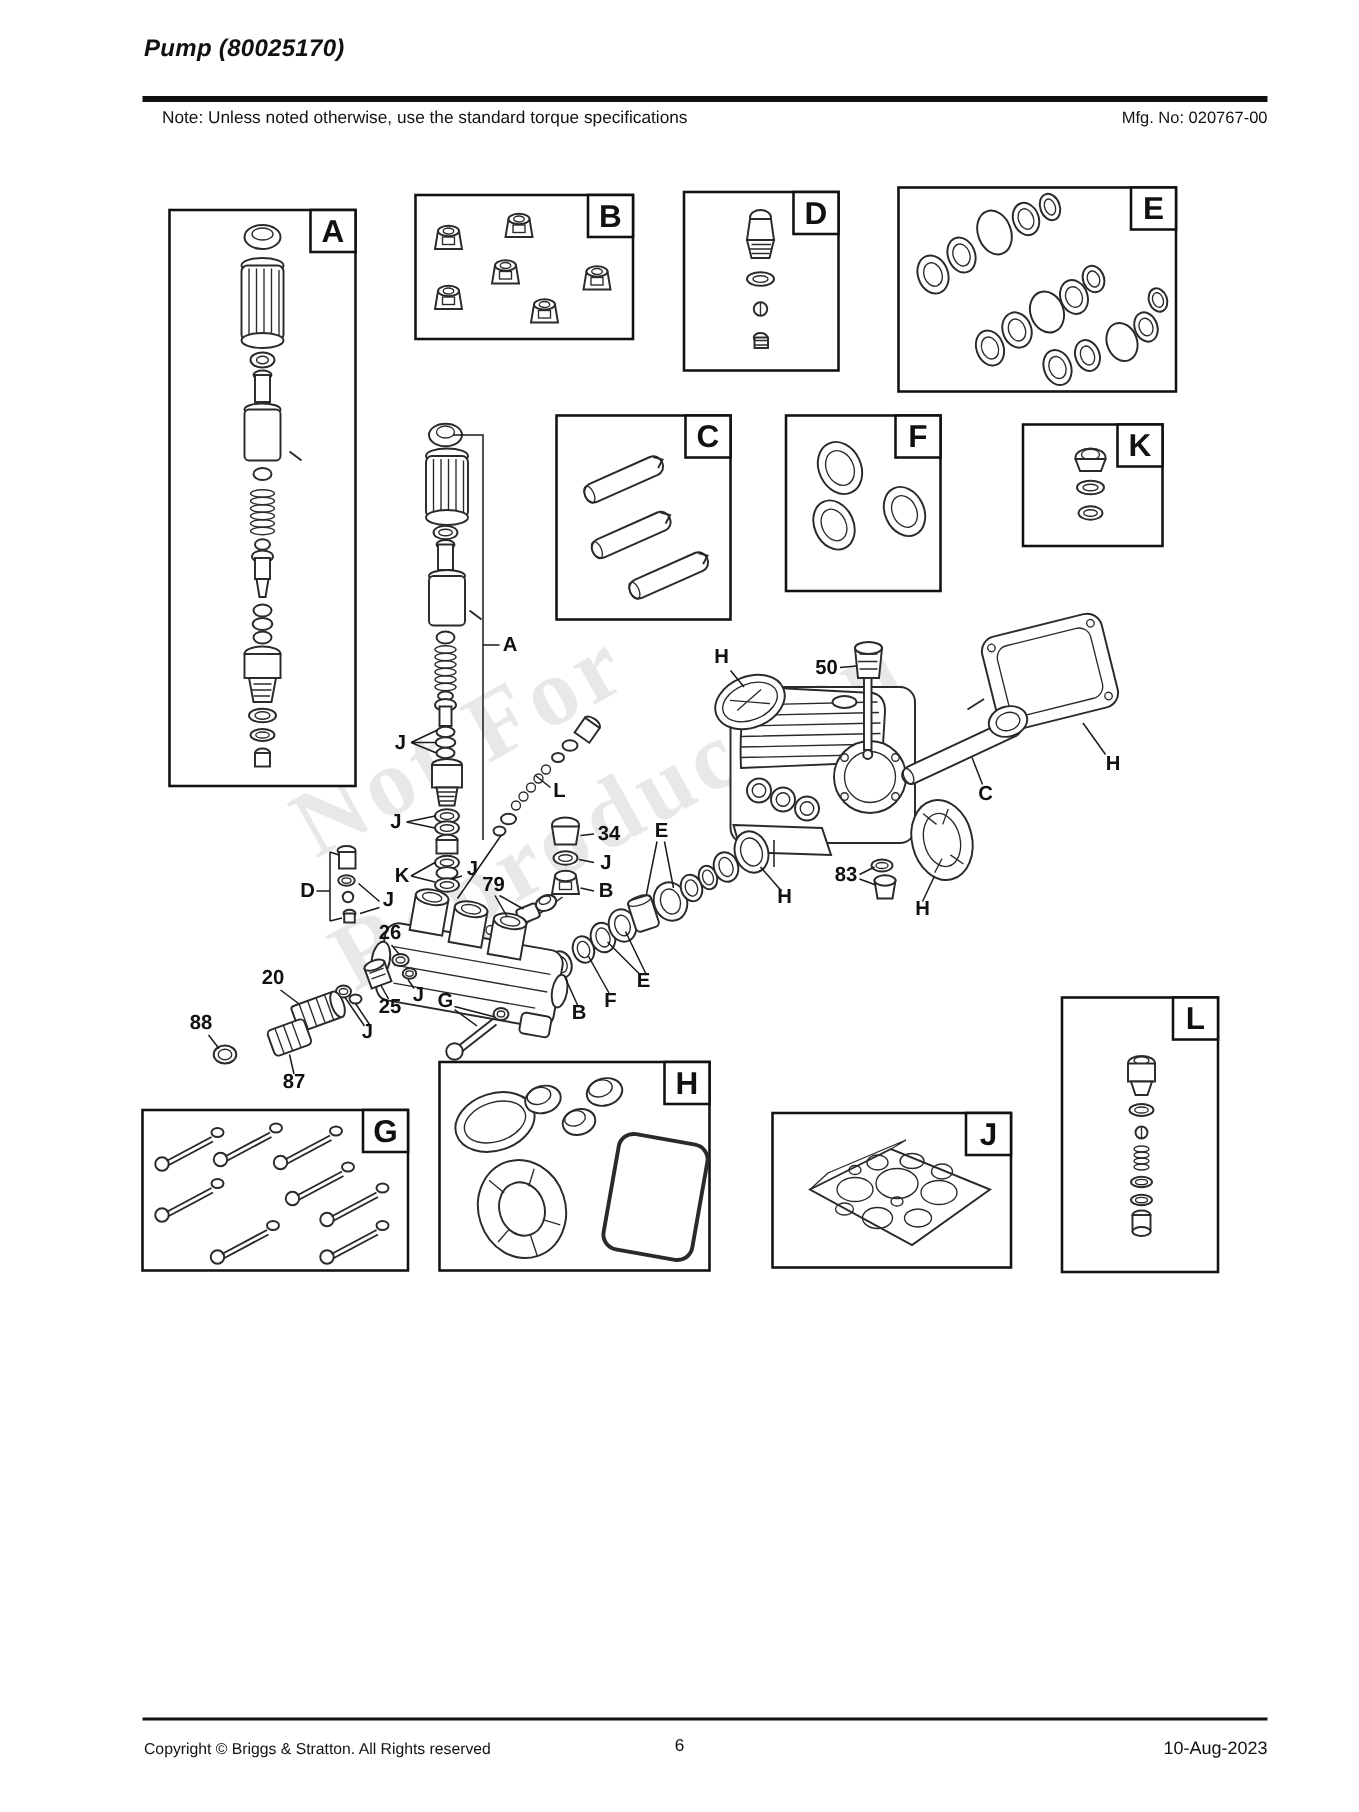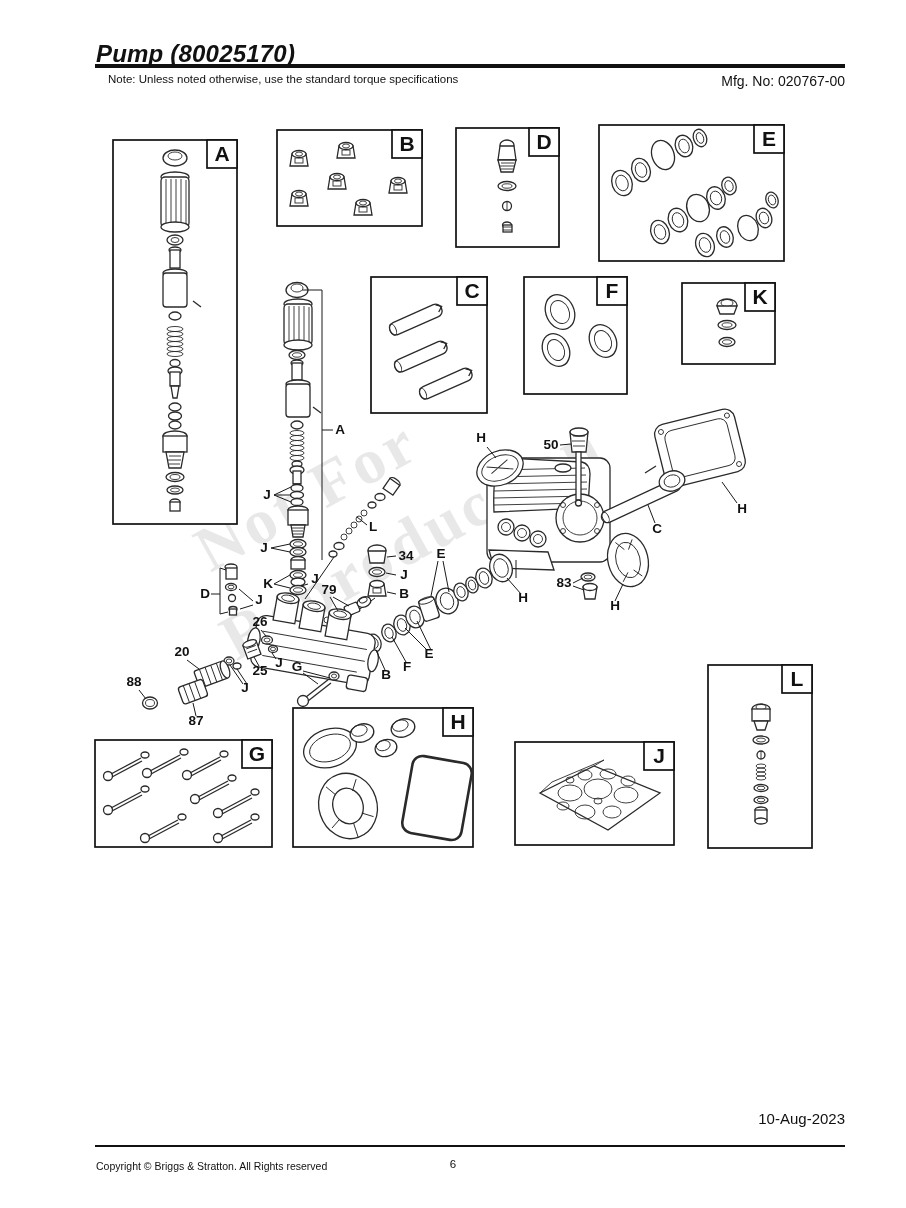--- a/index.html
+++ b/index.html
@@ -1,27 +1,27 @@
 <!DOCTYPE html>
 <html><head>
 <meta charset="utf-8">
 <style>
   html,body{margin:0;padding:0;background:#ffffff;}
   #page{position:relative;width:906px;height:1208px;background:#ffffff;overflow:hidden;
         font-family:"Liberation Sans", sans-serif;color:#111;}
   
-  .title{position:absolute;left:96px;top:40px;font-size:24px;font-weight:bold;font-style:italic;letter-spacing:.2px;}
+  .title{position:absolute;left:96px;top:24px;font-size:16px;font-weight:bold;font-style:italic;letter-spacing:.2px;}
   .rule-thick{position:absolute;left:95px;top:64px;width:750px;height:4px;background:#111;}
   .note{position:absolute;left:96px;top:73px;font-size:11.5px;margin-left:12px;}
-  .mfg{position:absolute;right:61px;top:73px;font-size:14px;text-align:right;}
+  .mfg{position:absolute;right:61px;top:73px;font-size:11px;text-align:right;}
   
   .rule-footer{position:absolute;left:95px;top:1145px;width:750px;height:2px;background:#111;}
   .copyright{position:absolute;left:96px;top:1160px;font-size:10.5px;}
   .pagenum{position:absolute;left:0;top:1158px;width:906px;text-align:center;font-size:11.5px;}
-  .docdate{position:absolute;right:61px;top:1110px;font-size:15px;}
+  .docdate{position:absolute;right:61px;top:1158px;font-size:12px;}
   
   svg{position:absolute;left:0;top:0;}
   .box{fill:#ffffff;stroke:#111;stroke-width:1.7;}
   .lbox{fill:#ffffff;stroke:#111;stroke-width:1.7;}
   .boxletter{font:bold 21px "Liberation Sans", sans-serif;fill:#111;text-anchor:middle;}
   .callout{font:bold 13.5px "Liberation Sans", sans-serif;fill:#111;text-anchor:middle;}
   .ol{fill:none;stroke:#2a2a2a;stroke-width:1.3;}
   .fl{fill:#ffffff;stroke:#2a2a2a;stroke-width:1.3;}
   .thin{fill:none;stroke:#2a2a2a;stroke-width:0.9;}
   .ld{fill:none;stroke:#1a1a1a;stroke-width:1;}

